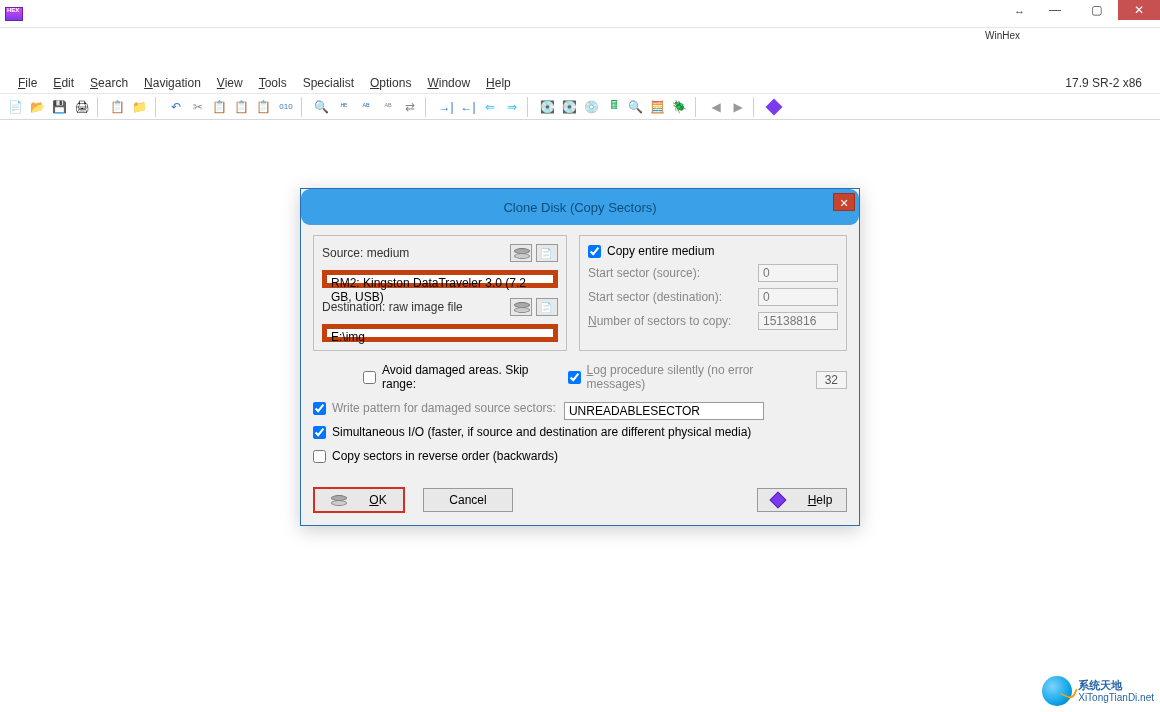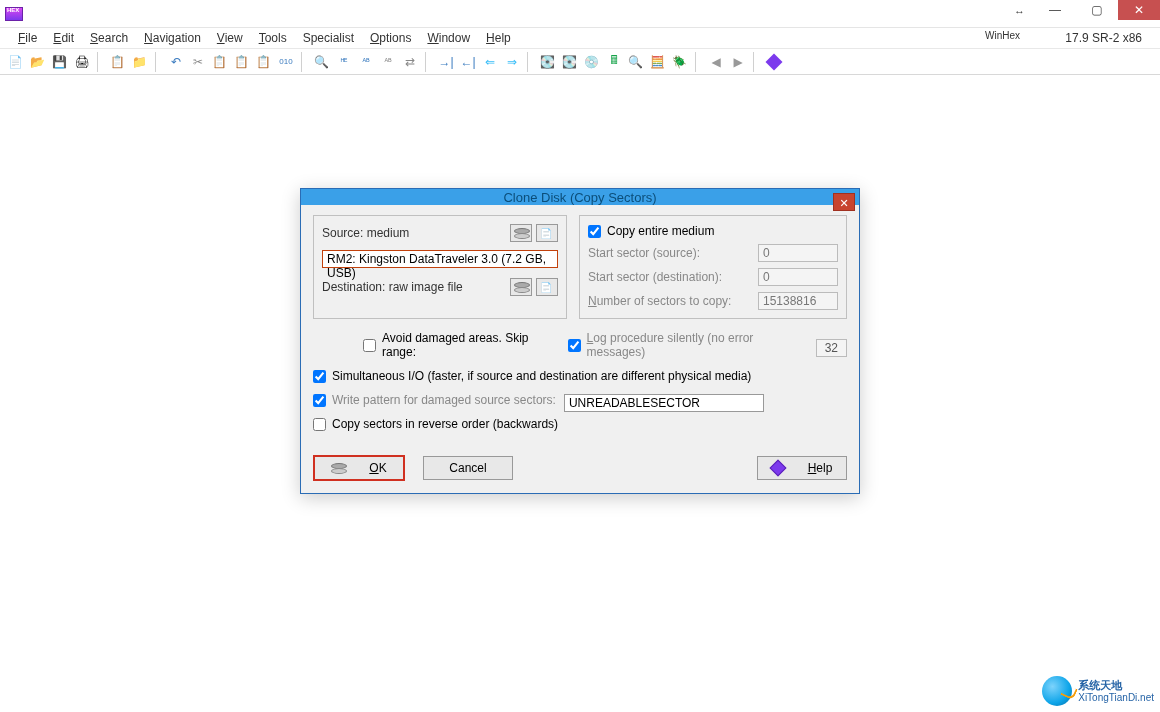--- a/index.html
+++ b/index.html
@@ -36,20 +36,21 @@
   .titlebar .cbtn {
     width: 42px; height: 20px; display: flex; align-items: center; justify-content: center;
     font-size: 12px; color: #444;
   }
   .titlebar .cbtn.close { background: #c75050; color: #fff; }
   .titlebar .sep-arrow { position: absolute; right: 135px; top: 4px; font-size: 11px; color: #333; }
   
   .menubar {
     height: 21px; display: flex; align-items: center; padding: 0 10px;
     border-bottom: 1px solid #e8e8e8;
+    margin-top: 45px;
   }
   .menubar .mitem { padding: 2px 8px; color: #333; }
   .menubar .mitem u { text-decoration: underline; }
   .menubar .version { margin-left: auto; color: #333; padding-right: 8px; }
   
   .toolbar {
     height: 26px; display: flex; align-items: center; padding: 0 6px; gap: 2px;
     border-bottom: 1px solid #d8d8d8;
   }
   .tbtn {
@@ -57,39 +58,39 @@
     font-size: 12px;
   }
   .tsep { width: 6px; height: 20px; border-left: 1px solid #d0d0d0; margin: 0 3px; }
   
   .dialog {
     position: absolute; left: 300px; top: 188px; width: 560px;
     background: #f0f0f0; border: 1px solid #2a6cb5;
     box-shadow: 0 4px 18px rgba(0,0,0,.2);
   }
   .dialog .dlg-title {
-    background: #3aa0e8; height: 16px; display: flex; align-items: center; justify-content: center;
-    color: #0b4e7a; font-size: 13px; position: relative;
+    background: #3aa0e8; height: 36px; display: flex; align-items: center; justify-content: center;
+    color: #0b4e7a; font-size: 13px; position: relative; border-radius: 9px;
   }
   .dialog .dlg-close {
     position: absolute; right: 4px; top: 4px; width: 22px; height: 18px;
     background: #c8442f; color: #fff; text-align: center; line-height: 18px; font-size: 11px;
     border: 1px solid #a03020;
   }
   .dialog-body { padding: 10px 12px 12px 12px; }
   .body-row { display: flex; gap: 12px; margin-bottom: 10px; }
   .panel {
     border: 1px solid #c0c0c0; padding: 8px; background: #f0f0f0;
   }
   .panel.left { width: 254px; }
   .panel.right { flex: 1; }
   .lbl { font-size: 12px; color: #333; display: block; margin-bottom: 4px; }
   .field-row { display: flex; align-items: center; gap: 4px; margin-bottom: 8px; }
   .textfield {
-    height: 18px; border: 1px solid #c2410c; background: #fff; padding: 1px 4px; font-size: 12px;
+    height: 18px; border: 5px solid #c2410c; background: #fff; padding: 1px 4px; font-size: 12px;
     flex: 1; color: #000;
   }
   .iconbtn {
     width: 22px; height: 18px; border: 1px solid #999; background: #e8e8e8;
     display: flex; align-items: center; justify-content: center; font-size: 10px;
   }
   .chk { display: flex; align-items: center; gap: 6px; margin-bottom: 6px; font-size: 12px; }
   .chk input { width: 13px; height: 13px; }
   .chk.disabled { color: #888; }
   .right-grid { display: grid; grid-template-columns: 1fr 80px; gap: 6px 8px; align-items: center; }
@@ -250,20 +251,21 @@
         <div class="textfield" style="margin-bottom:10px">RM2: Kingston DataTraveler 3.0 (7.2 GB, USB)</div>
         <div class="field-row" style="align-items:center;justify-content:space-between">
           <span class="lbl" style="margin:0">Destination: raw image file</span>
           <div style="display:flex;gap:4px">
             <span class="iconbtn">
                 <span class="disk-mini"></span>
               </span>
             <span class="iconbtn" style="color:#d08000">📄</span>
           </div>
         </div>
+        <div class="textfield">E:\img</div>
       </div>
 
       <div class="panel right">
         <label class="chk">
           <input type="checkbox" checked="" style="">
           <span style="">Copy entire medium</span>
         </label>
         <div class="right-grid">
           <span class="glabel disabled">Start sector (source):</span>
           <span class="numfield">0</span>
@@ -281,31 +283,31 @@
           <input type="checkbox" style="">
           <span>Avoid damaged areas. Skip range:</span>
         </label>
         <label class="chk disabled">
           <input type="checkbox" checked="" style="">
           <span><u>L</u>og procedure silently (no error messages)</span>
         </label>
         <span class="skipnum">32</span>
       </div>
       <div class="opt-row">
+        <label class="chk disabled">
+          <input type="checkbox" checked="" style="">
+          <span>Write pattern for damaged source sectors:</span>
+        </label>
+        <input class="pattern" value="UNREADABLESECTOR" style="">
+      </div>
+      <div class="opt-row">
         <label class="chk">
           <input type="checkbox" checked="" style="">
           <span>Simultaneous I/O (faster, if source and destination are different physical media)</span>
         </label>
-      </div>
-      <div class="opt-row">
-        <label class="chk disabled">
-          <input type="checkbox" checked="" style="">
-          <span>Write pattern for damaged source sectors:</span>
-        </label>
-        <input class="pattern" value="UNREADABLESECTOR" style="">
       </div>
       <div class="opt-row">
         <label class="chk">
           <input type="checkbox" style="">
           <span>Copy sectors in reverse order (backwards)</span>
         </label>
       </div>
     </div>
 
     <div class="dlg-buttons">

